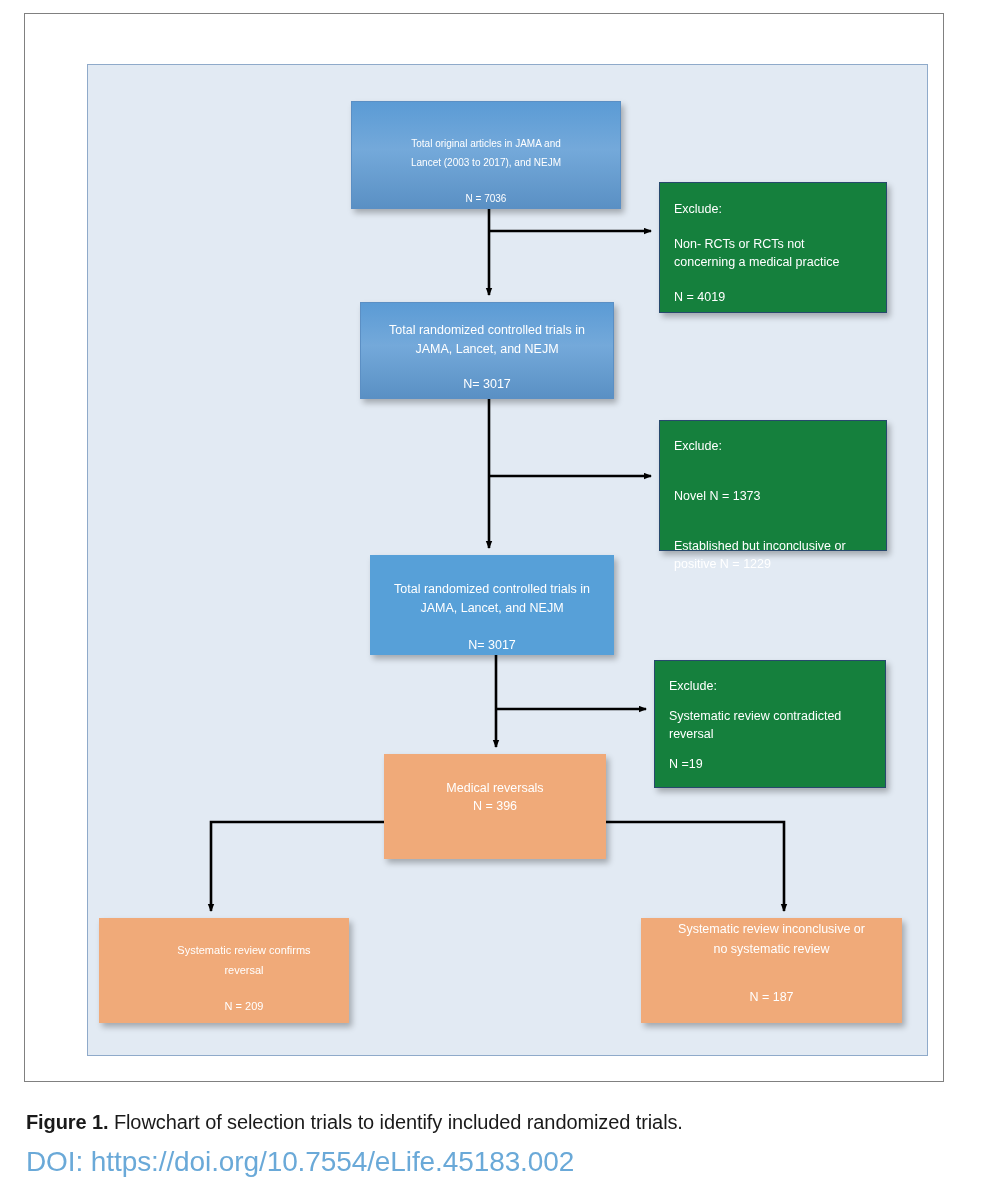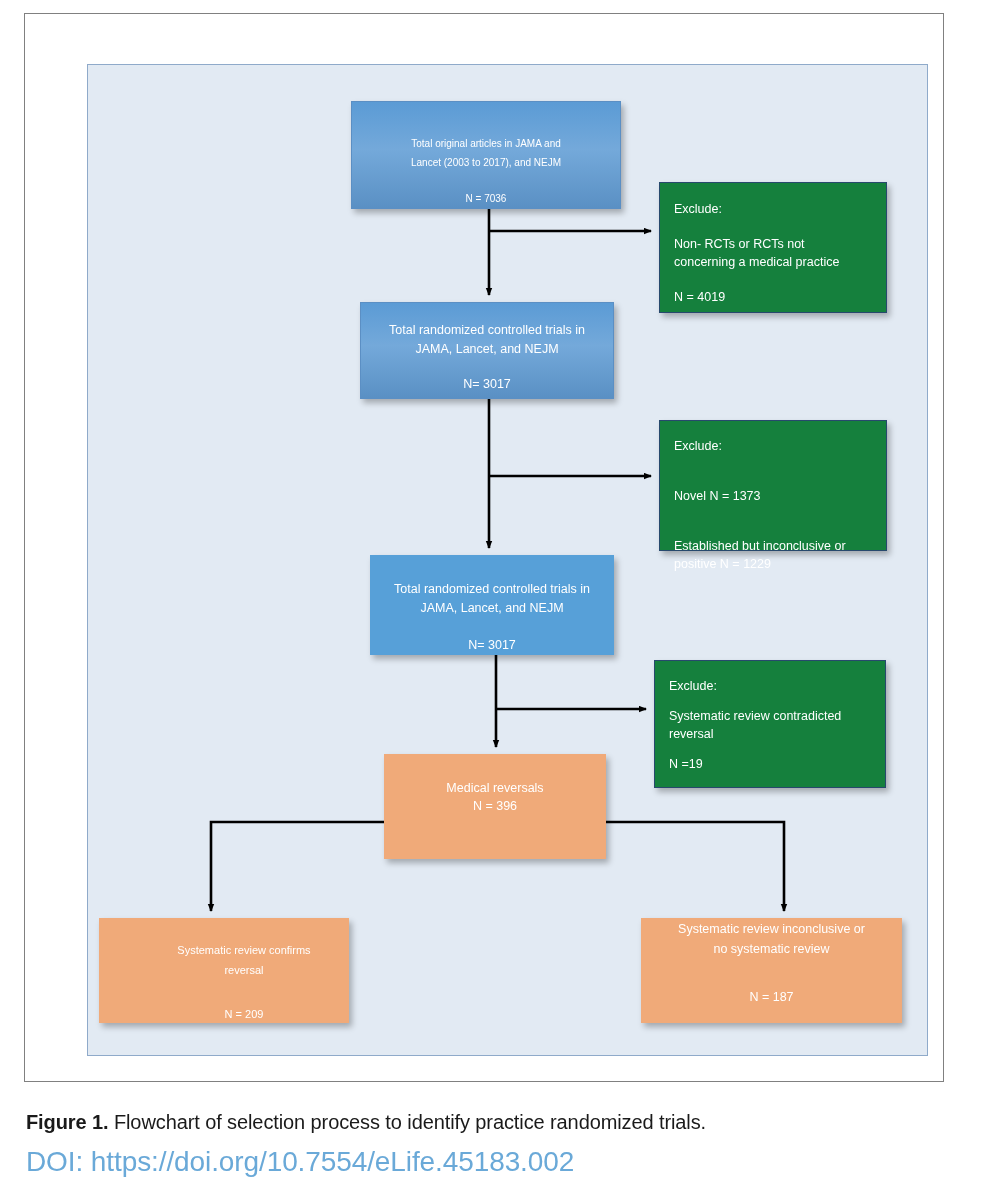--- a/index.html
+++ b/index.html
@@ -94,21 +94,21 @@
   #node-exclude-1 { left: 571px; top: 117px; width: 228px; height: 131px; padding: 17px 14px 0 14px; font-size: 12.5px; line-height: 18px; }
   #node-exclude-1 .gap { margin-top: 17px; }
 
   #node-exclude-2 { left: 571px; top: 355px; width: 228px; height: 131px; padding: 16px 14px 0 14px; font-size: 12.5px; line-height: 18px; }
   #node-exclude-2 .gap { margin-top: 32px; }
 
   #node-exclude-3 { left: 566px; top: 595px; width: 232px; height: 128px; padding: 16px 14px 0 14px; font-size: 12.5px; line-height: 18px; }
   #node-exclude-3 .gap { margin-top: 12px; }
 
   #node-confirms { left: 11px; top: 853px; width: 250px; height: 105px; padding-top: 21px; font-size: 11px; line-height: 20px; padding-left: 40px; }
-  #node-confirms .n { margin-top: 24px; }
+  #node-confirms .n { margin-top: 16px; }
 
   #node-inconclusive { left: 553px; top: 853px; width: 261px; height: 105px; font-size: 12.5px; line-height: 20px; }
   #node-inconclusive .n { margin-top: 28px; }
 
   
   #connectors {
     position: absolute;
     left: 0;
     top: 0;
     width: 841px;
@@ -217,15 +217,15 @@
 
     <div class="node orange" id="node-inconclusive">
       <span class="line">Systematic review inconclusive or</span>
       <span class="line">no systematic review</span>
       <span class="line n">N = 187</span>
     </div>
 
   </div>
 </div>
 
-<div id="caption"><span class="fig-label">Figure 1.</span><span> Flowchart of selection process to identify practice randomized trials.</span></div>
+<div id="caption"><span class="fig-label">Figure 1.</span><span> Flowchart of selection trials to identify included randomized trials.</span></div>
 
 <div id="doi-line">DOI: https://doi.org/10.7554/eLife.45183.002</div>
 
 </body></html>

